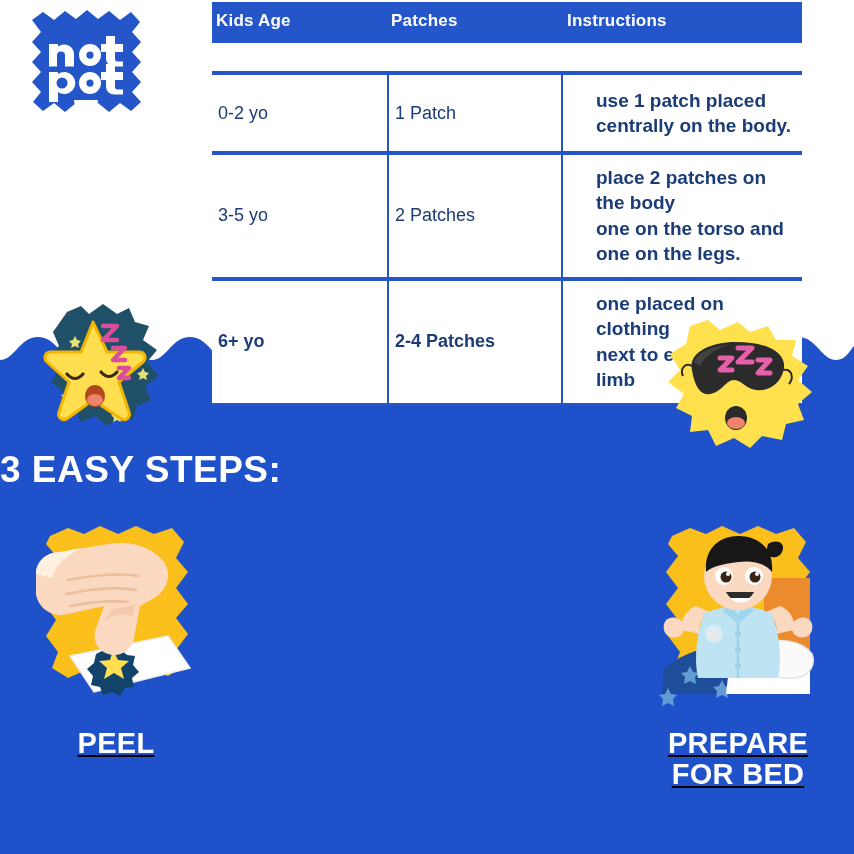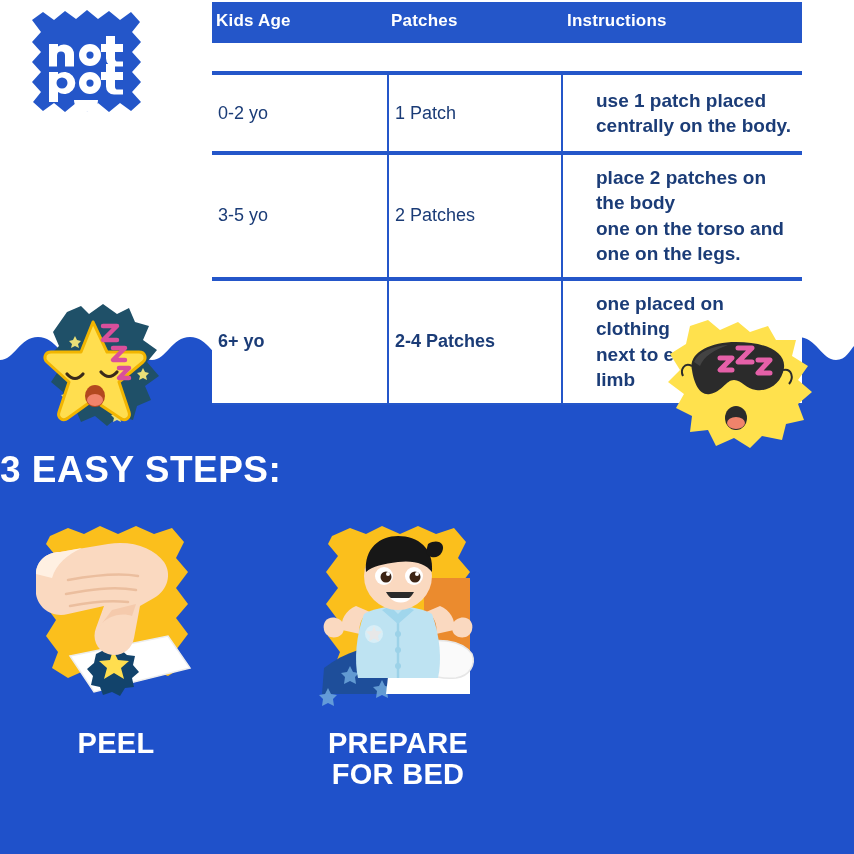--- a/index.html
+++ b/index.html
@@ -47,21 +47,21 @@
   table.infotable tbody tr.r3 td{height:56px;font-weight:bold;}
 
   
   #headline{
     position:absolute;left:0;top:440px;width:689px;text-align:left;
     color:#ffffff;font-size:37px;font-weight:700;letter-spacing:.5px;margin-top:9px;
   }
 
   
   #steps{position:absolute;left:0;top:518px;width:854px;}
-  .steprow{display:flex;justify-content:flex-start;gap:50px;}
+  .steprow{display:flex;justify-content:space-between;gap:50px;text-decoration:underline;}
   .step{width:232px;display:flex;flex-direction:column;align-items:center;}
   .stepart{width:208px;height:196px;position:relative;}
   .stepart svg{display:block;width:208px;height:196px;}
   .steplabel{
     margin-top:14px;color:#ffffff;font-size:29px;font-weight:700;
     text-align:center;line-height:1.08;letter-spacing:.3px;
   }
 
   
   #starSticker{position:absolute;left:33px;top:296px;width:140px;height:140px;}

